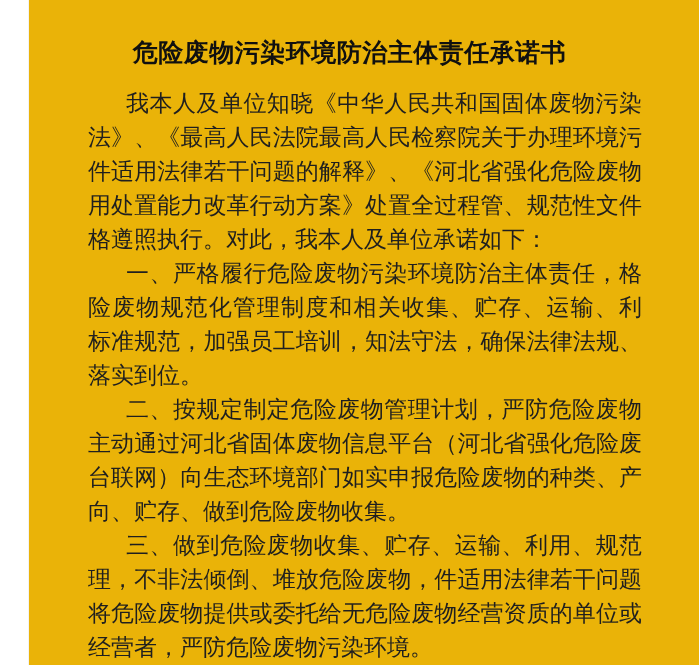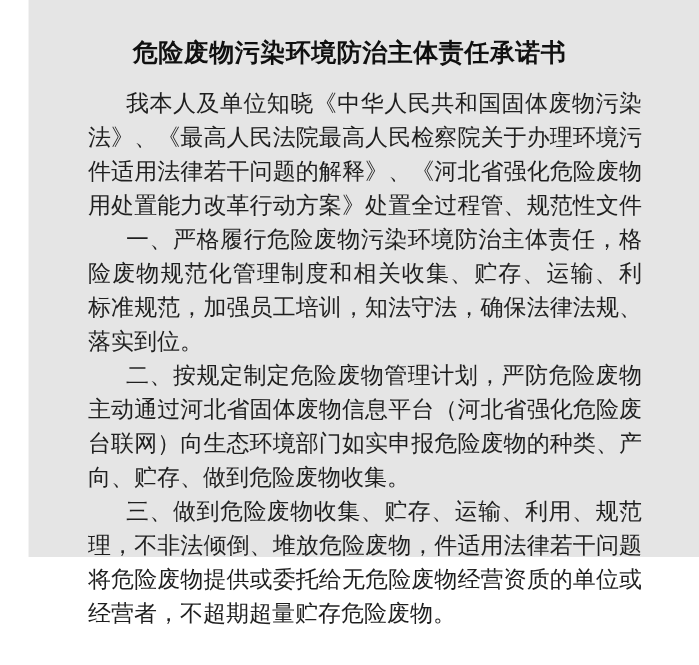--- a/index.html
+++ b/index.html
@@ -9,22 +9,22 @@
   }
   body {
     width: 699px;
     height: 665px;
     overflow: hidden;
     font-family: "Liberation Serif", "DejaVu Serif", serif;
   }
   .page {
     position: relative;
     width: 699px;
-    height: 557px;
-    background: #e5e5e5;
+    height: 665px;
+    background: #eab308;
   }
   
   .edge-strip {
     position: absolute;
     left: 0;
     top: 0;
     width: 28px;
     height: 100%;
     background: #ffffff;
     border-right: 1px solid #f3f3f3;
@@ -74,36 +74,37 @@
 
   <h1 class="doc-title">危险废物污染环境防治主体责任承诺书</h1>
 
   <div class="body-text">
 
     <div>
       <div class="line first">我本人及单位知晓《中华人民共和国固体废物污染环境防治</div>
       <div class="line">法》、《最高人民法院最高人民检察院关于办理环境污染刑事案</div>
       <div class="line">件适用法律若干问题的解释》、《河北省强化危险废物监管和利</div>
       <div class="line">用处置能力改革行动方案》处置全过程管、规范性文件规定，并严</div>
+      <div class="line end">格遵照执行。对此，我本人及单位承诺如下：</div>
     </div>
 
     <div>
       <div class="line first">一、严格履行危险废物污染环境防治主体责任，格遵照执行</div>
       <div class="line">险废物规范化管理制度和相关收集、贮存、运输、利用、处置等</div>
       <div class="line">标准规范，加强员工培训，知法守法，确保法律法规、规范要求</div>
       <div class="line end">落实到位。</div>
     </div>
 
     <div>
       <div class="line first">二、按规定制定危险废物管理计划，严防危险废物污染环境，</div>
       <div class="line">主动通过河北省固体废物信息平台（河北省强化危险废物监管和利</div>
       <div class="line">台联网）向生态环境部门如实申报危险废物的种类、产生量、流</div>
       <div class="line end">向、贮存、做到危险废物收集。</div>
     </div>
 
     <div>
       <div class="line first">三、做到危险废物收集、贮存、运输、利用、规范性文件规定</div>
       <div class="line">理，不非法倾倒、堆放危险废物，件适用法律若干问题的解释，不</div>
       <div class="line">将危险废物提供或委托给无危险废物经营资质的单位或其他生产</div>
-      <div class="line end">经营者，不超期超量贮存危险废物。</div>
+      <div class="line end">经营者，严防危险废物污染环境。</div>
     </div>
   </div>
 </div>
 
 </body></html>

